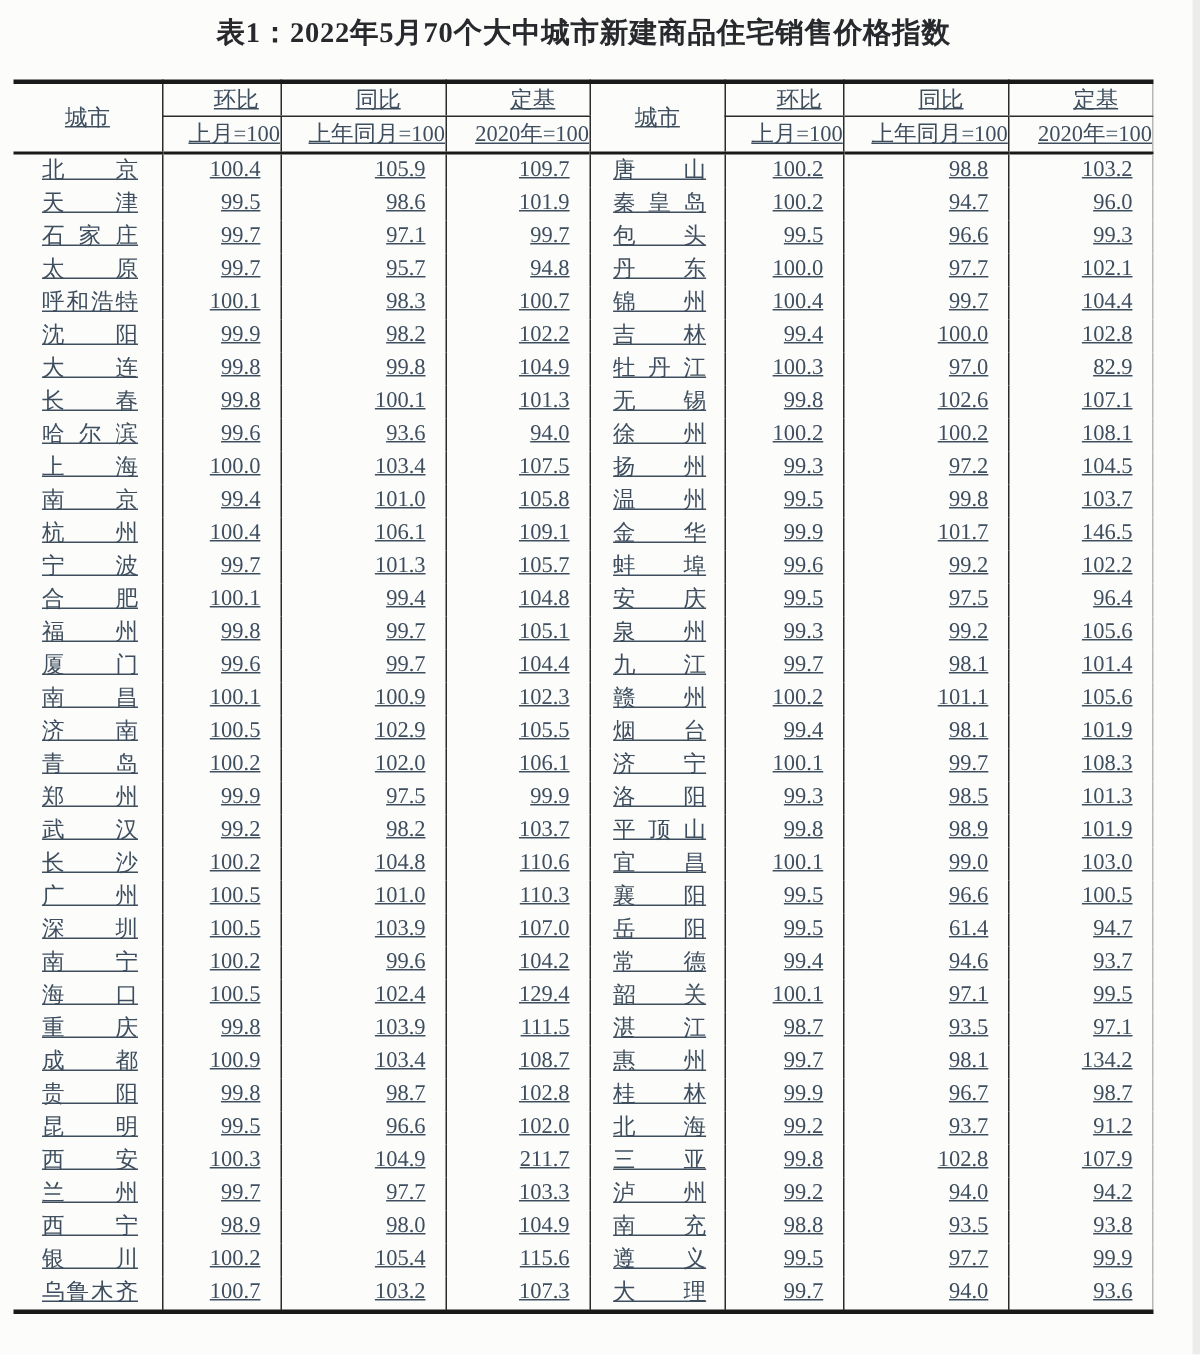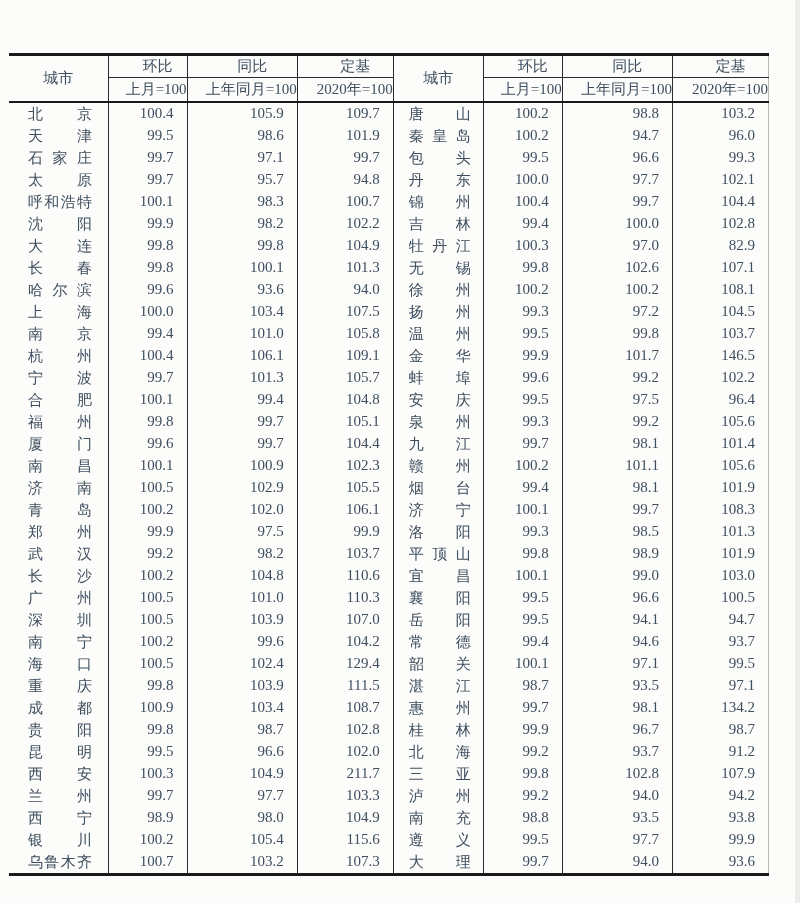--- a/index.html
+++ b/index.html
@@ -21,20 +21,21 @@
     text-align:center; font-size:19px; font-weight:bold;
     color:#27292d; letter-spacing:0.5px; white-space:nowrap;
   }
   table.idx {
     position:absolute; left:9px; top:53px; width:760px;
     border-collapse:collapse; table-layout:fixed;
     border-top:3px solid #1a1a1a;
     border-bottom:3px solid #1a1a1a;
     border-right:1px solid #b7b7b3;
     color:#3e4e5e;
+    text-decoration:underline;
   }
   col.c-city-l { width:99px; }
   col.c-mom    { width:79px; }
   col.c-yoy    { width:110px; }
   col.c-fix    { width:96px; }
   col.c-city-r { width:90px; }
   th, td { font-weight:normal; font-size:15px; vertical-align:middle; }
   .vline { border-left:1.5px solid #2b2b2b; }
   th.group {
     height:23px; text-align:center;
@@ -49,20 +50,21 @@
   .jname {
     width:64px; margin-left:19px; line-height:22px;
     text-align:justify; text-align-last:justify;
   }
   td.city-r .jname { margin-left:15px; width:62px; }
 </style>
 </head>
 <body>
 
 <div class="page">
+  <div class="title">表1：2022年5月70个大中城市新建商品住宅销售价格指数</div>
 
   <table class="idx">
     <colgroup>
       <col class="c-city-l">
         <col class="c-mom">
         <col class="c-yoy">
         <col class="c-fix">
       <col class="c-city-r">
         <col class="c-mom">
         <col class="c-yoy">
@@ -415,21 +417,21 @@
           <td class="city-l">
             <div class="jname">深圳</div>
           </td>
           <td class="num vline">100.5</td>
           <td class="num vline">103.9</td>
           <td class="num vline">107.0</td>
           <td class="city-r vline">
             <div class="jname">岳阳</div>
           </td>
           <td class="num vline">99.5</td>
-          <td class="num vline">94.1</td>
+          <td class="num vline">61.4</td>
           <td class="num vline">94.7</td>
         </tr>
         <tr>
           <td class="city-l">
             <div class="jname">南宁</div>
           </td>
           <td class="num vline">100.2</td>
           <td class="num vline">99.6</td>
           <td class="num vline">104.2</td>
           <td class="city-r vline">

